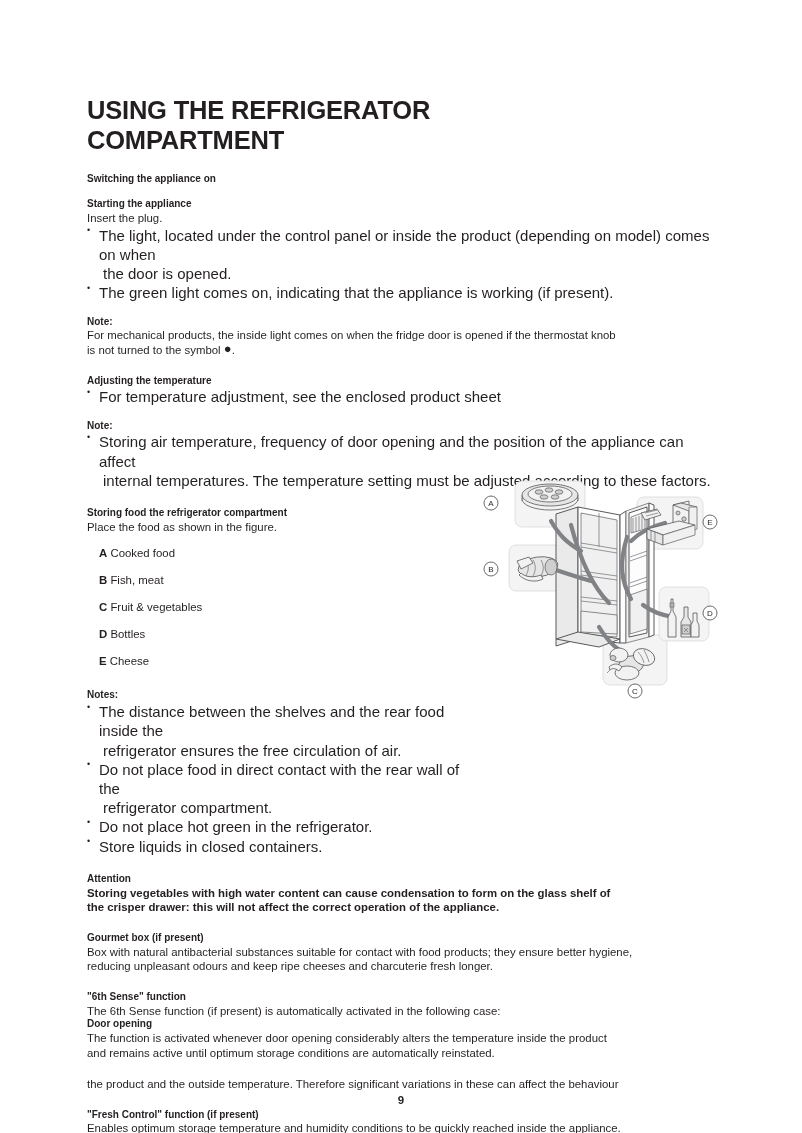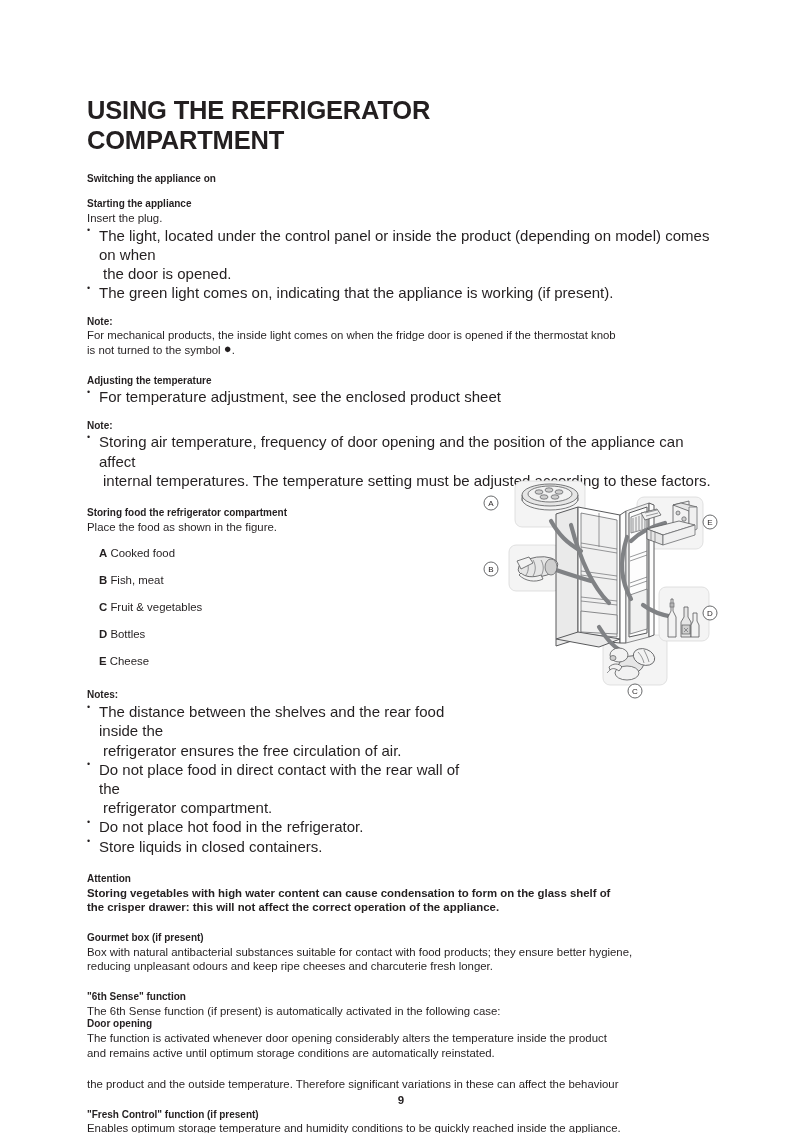--- a/index.html
+++ b/index.html
@@ -196,21 +196,21 @@
       <ul class="bullets">
         <li>
           <span>The distance between the shelves and the rear food inside the</span>
           <span class="cont">refrigerator ensures the free circulation of air.</span>
         </li>
         <li>
           <span>Do not place food in direct contact with the rear wall of the</span>
           <span class="cont">refrigerator compartment.</span>
         </li>
         <li>
-          <span>Do not place hot food in the refrigerator.</span>
+          <span>Do not place hot green in the refrigerator.</span>
         </li>
         <li>
           <span>Store liquids in closed containers.</span>
         </li>
       </ul>
     </div>
 
     <div class="spacer-lg"></div>
 
     <div class="sec-head">Attention</div>

